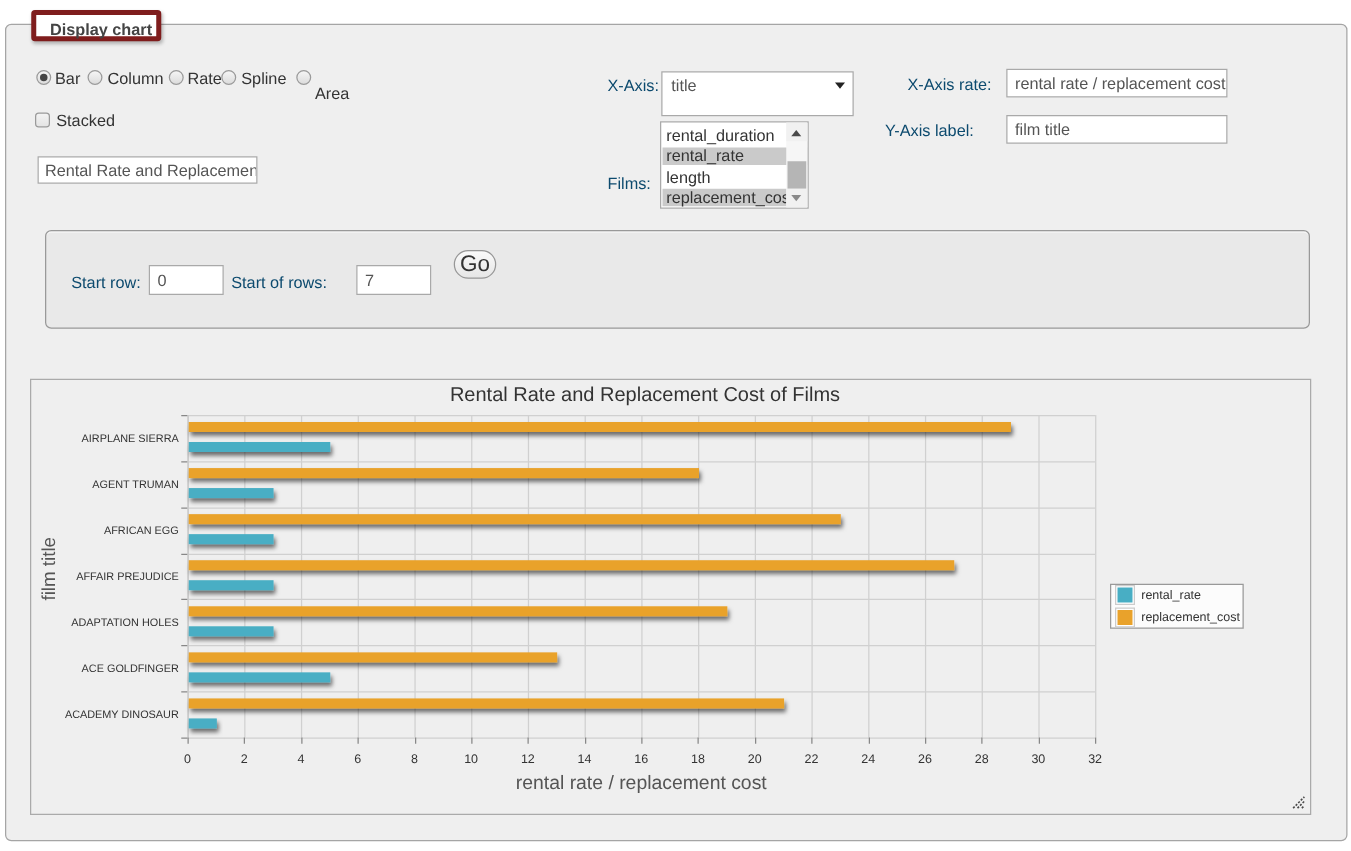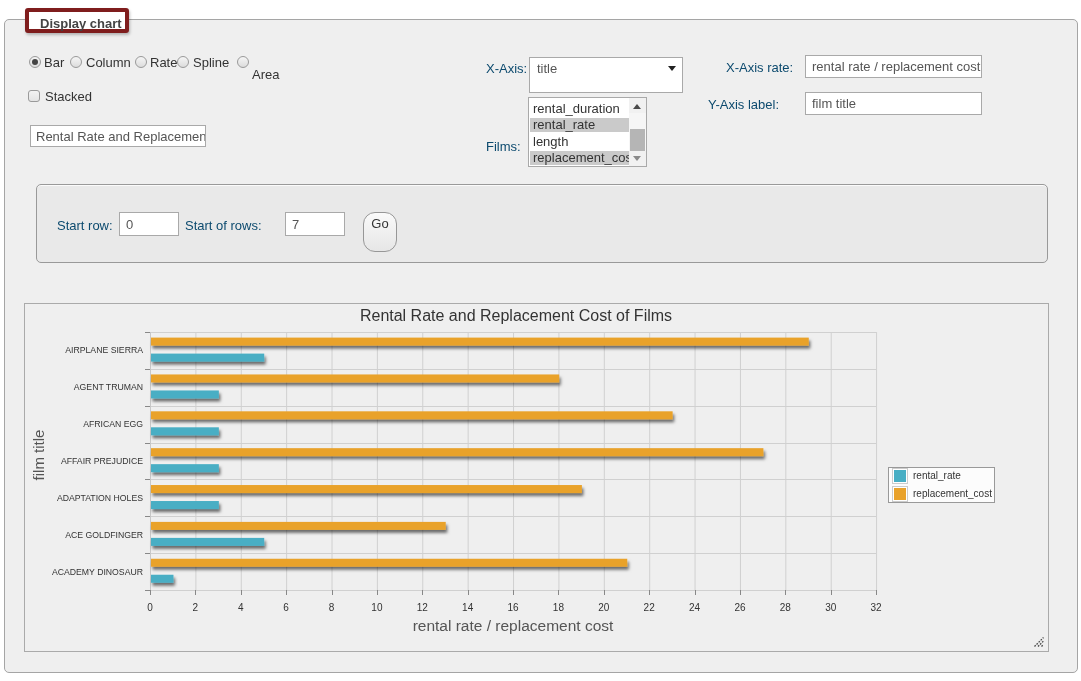--- a/index.html
+++ b/index.html
@@ -23,21 +23,21 @@
 .opt { position:absolute; left:1px; width:130px; height:14px; font-size:13px; color:#333; line-height:14px; padding-left:3px; }
 .opt.sel { background:#cacaca; }
 
 #sbar { position:absolute; right:0; top:0; width:17px; height:68px; background:#f6f6f6; }
 #sbar .btn { position:absolute; left:0; width:17px; height:15px; background:#f1f1f1; }
 #sbar .thumb { position:absolute; left:1px; top:31px; width:15px; height:22px; background:#b5b5b5; }
 .tri-up { width:0;height:0;border-left:4.5px solid transparent;border-right:4.5px solid transparent;border-bottom:5.5px solid #4a4a4a; position:absolute; left:4px; top:6px;}
 .tri-dn { width:0;height:0;border-left:4.5px solid transparent;border-right:4.5px solid transparent;border-top:5.5px solid #8a8a8a; position:absolute; left:4px; top:5px;}
 
 #midbox { left:36px; top:184px; width:1012px; height:79px; background:#e9e9e9; border:1px solid #999; border-radius:5px; box-shadow:inset 0 1px 0 rgba(255,255,255,0.8); }
-#gobtn { left:363px; top:212px; width:34px; height:40px; border:1px solid #979797; border-radius:12px; background:linear-gradient(#fafafa,#e6e6e6); font-size:13px; color:#333; text-align:center; line-height:21px; }
+#gobtn { left:363px; top:200px; width:34px; height:23px; border:1px solid #979797; border-radius:12px; background:linear-gradient(#fafafa,#e6e6e6); font-size:18px; color:#333; text-align:center; line-height:21px; }
 
 #chartbox { left:24px; top:303px; width:1025px; height:349px; background:#efefef; border:1px solid #aaa; }
 </style>
 </head>
 <body>
 <div id="page">
   <div class="abs" id="fieldset"></div>
   <div class="abs" id="legend">Display chart</div>
 
   <div class="abs" id="radios">

